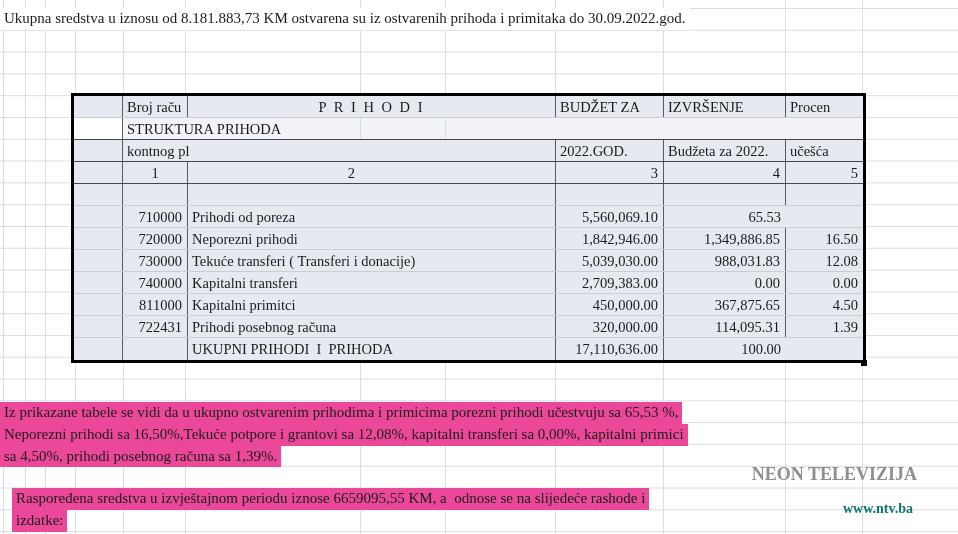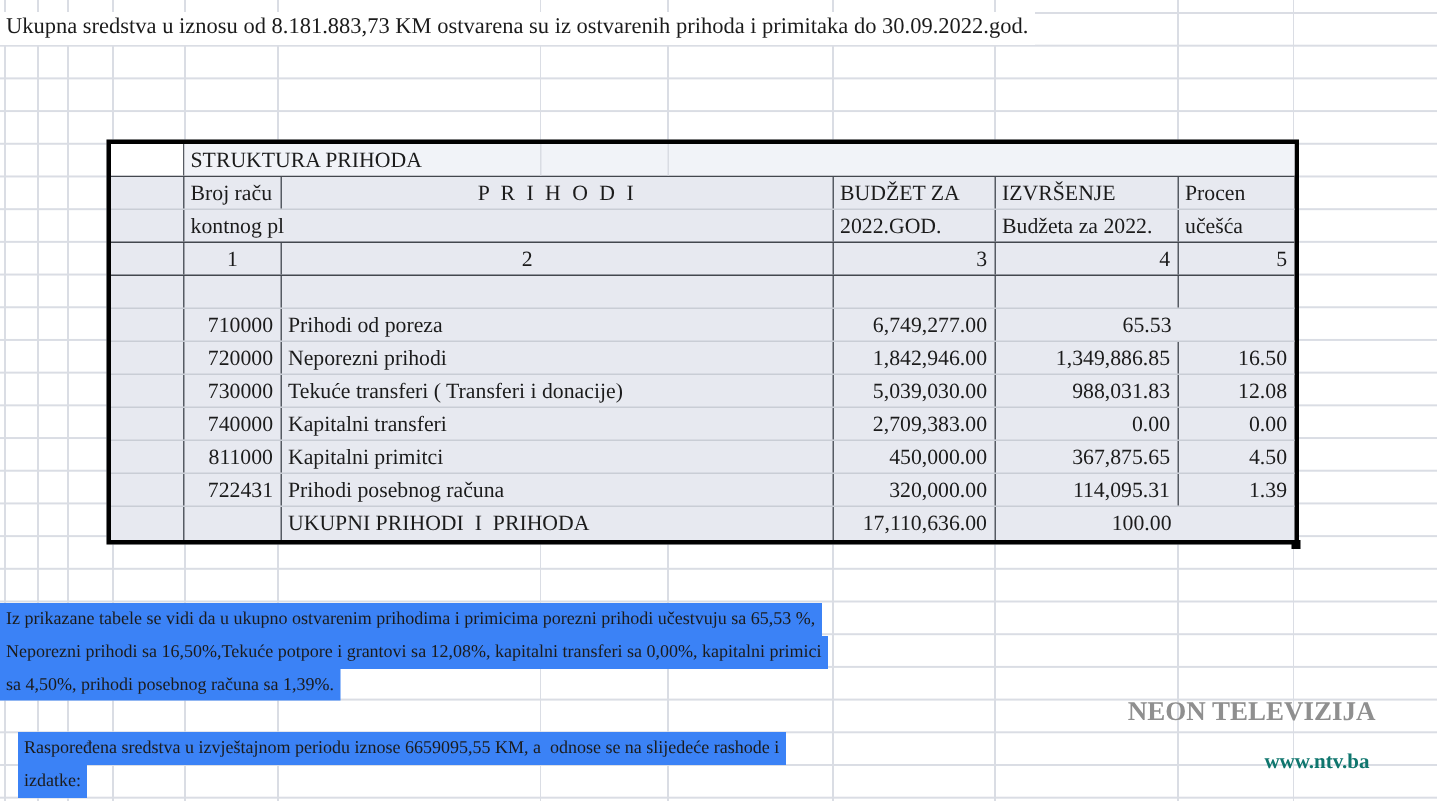--- a/index.html
+++ b/index.html
@@ -28,22 +28,22 @@
     background-size:100% 100%,100% 21.8px;
     background-position:0 0,0 8px;
     background-repeat:no-repeat,repeat;
   }
   .freecell{
     position:absolute;z-index:2;background:#fff;width:fit-content;
     font-size:15px;line-height:21.8px;padding:0 4px;white-space:pre;
   }
   .para{position:absolute;z-index:2;}
   .para .line{
-    background:#3b82f6;width:fit-content;height:21.8px;line-height:21.8px;
-    font-size:12px;padding:0 4px;white-space:pre;
+    background:#ec4899;width:fit-content;height:21.8px;line-height:21.8px;
+    font-size:15px;padding:0 4px;white-space:pre;
   }
   
   .tbl{
     position:absolute;left:71px;top:93px;width:795px;height:270px;z-index:3;
     border:3px solid #000;box-sizing:border-box;background:#e7e9f0;
   }
   .tr{
     display:grid;height:22px;box-sizing:border-box;position:relative;
     grid-template-columns:49px 65px 368px 108px 122px 77px;
   }
@@ -79,36 +79,36 @@
 </head>
 <body>
 
 <div class="sheet">
   <div class="gridlines"></div>
 
   <div class="freecell" style="left:0;top:8px;">Ukupna sredstva u iznosu od 8.181.883,73 KM ostvarena su iz ostvarenih prihoda i primitaka do 30.09.2022.god.</div>
 
   <div class="tbl">
 
+    <div class="tr hb-l">
+      <div class="td vr"></div>
+      <div class="td vr txt clip">Broj raču</div>
+      <div class="td vr spread">P R I H O D I</div>
+      <div class="td vr txt">BUDŽET ZA</div>
+      <div class="td vr txt">IZVRŠENJE</div>
+      <div class="td txt">Procen</div>
+    </div>
+
     <div class="tr r1 hb-d">
       <div class="td white vr"></div>
       <div class="td titlebg txt">STRUKTURA PRIHODA</div>
       <div class="faintv" style="left:286px;"></div>
       <div class="faintv" style="left:371px;"></div>
     </div>
 
-    <div class="tr hb-l">
-      <div class="td vr"></div>
-      <div class="td vr txt clip">Broj raču</div>
-      <div class="td vr spread">P R I H O D I</div>
-      <div class="td vr txt">BUDŽET ZA</div>
-      <div class="td vr txt">IZVRŠENJE</div>
-      <div class="td txt">Procen</div>
-    </div>
-
     <div class="tr r3 hb-d">
       <div class="td vr"></div>
       <div class="td vr txt">kontnog pl</div>
       <div class="td vr txt">2022.GOD.</div>
       <div class="td vr txt">Budžeta za 2022.</div>
       <div class="td txt">učešća</div>
     </div>
 
     <div class="tr hb-d">
       <div class="td vr"></div>
@@ -125,21 +125,21 @@
       <div class="td vr"></div>
       <div class="td vr"></div>
       <div class="td vr"></div>
       <div class="td"></div>
     </div>
 
     <div class="tr hb-l">
       <div class="td vr"></div>
       <div class="td vr num">710000</div>
       <div class="td vr txt">Prihodi od poreza</div>
-      <div class="td vr num">6,749,277.00</div>
+      <div class="td vr num">5,560,069.10</div>
       <div class="td num">65.53</div>
     </div>
 
     <div class="tr hb-l">
       <div class="td vr"></div>
       <div class="td vr num">720000</div>
       <div class="td vr txt">Neporezni prihodi</div>
       <div class="td vr num">1,842,946.00</div>
       <div class="td vr num">1,349,886.85</div>
       <div class="td num">16.50</div>

